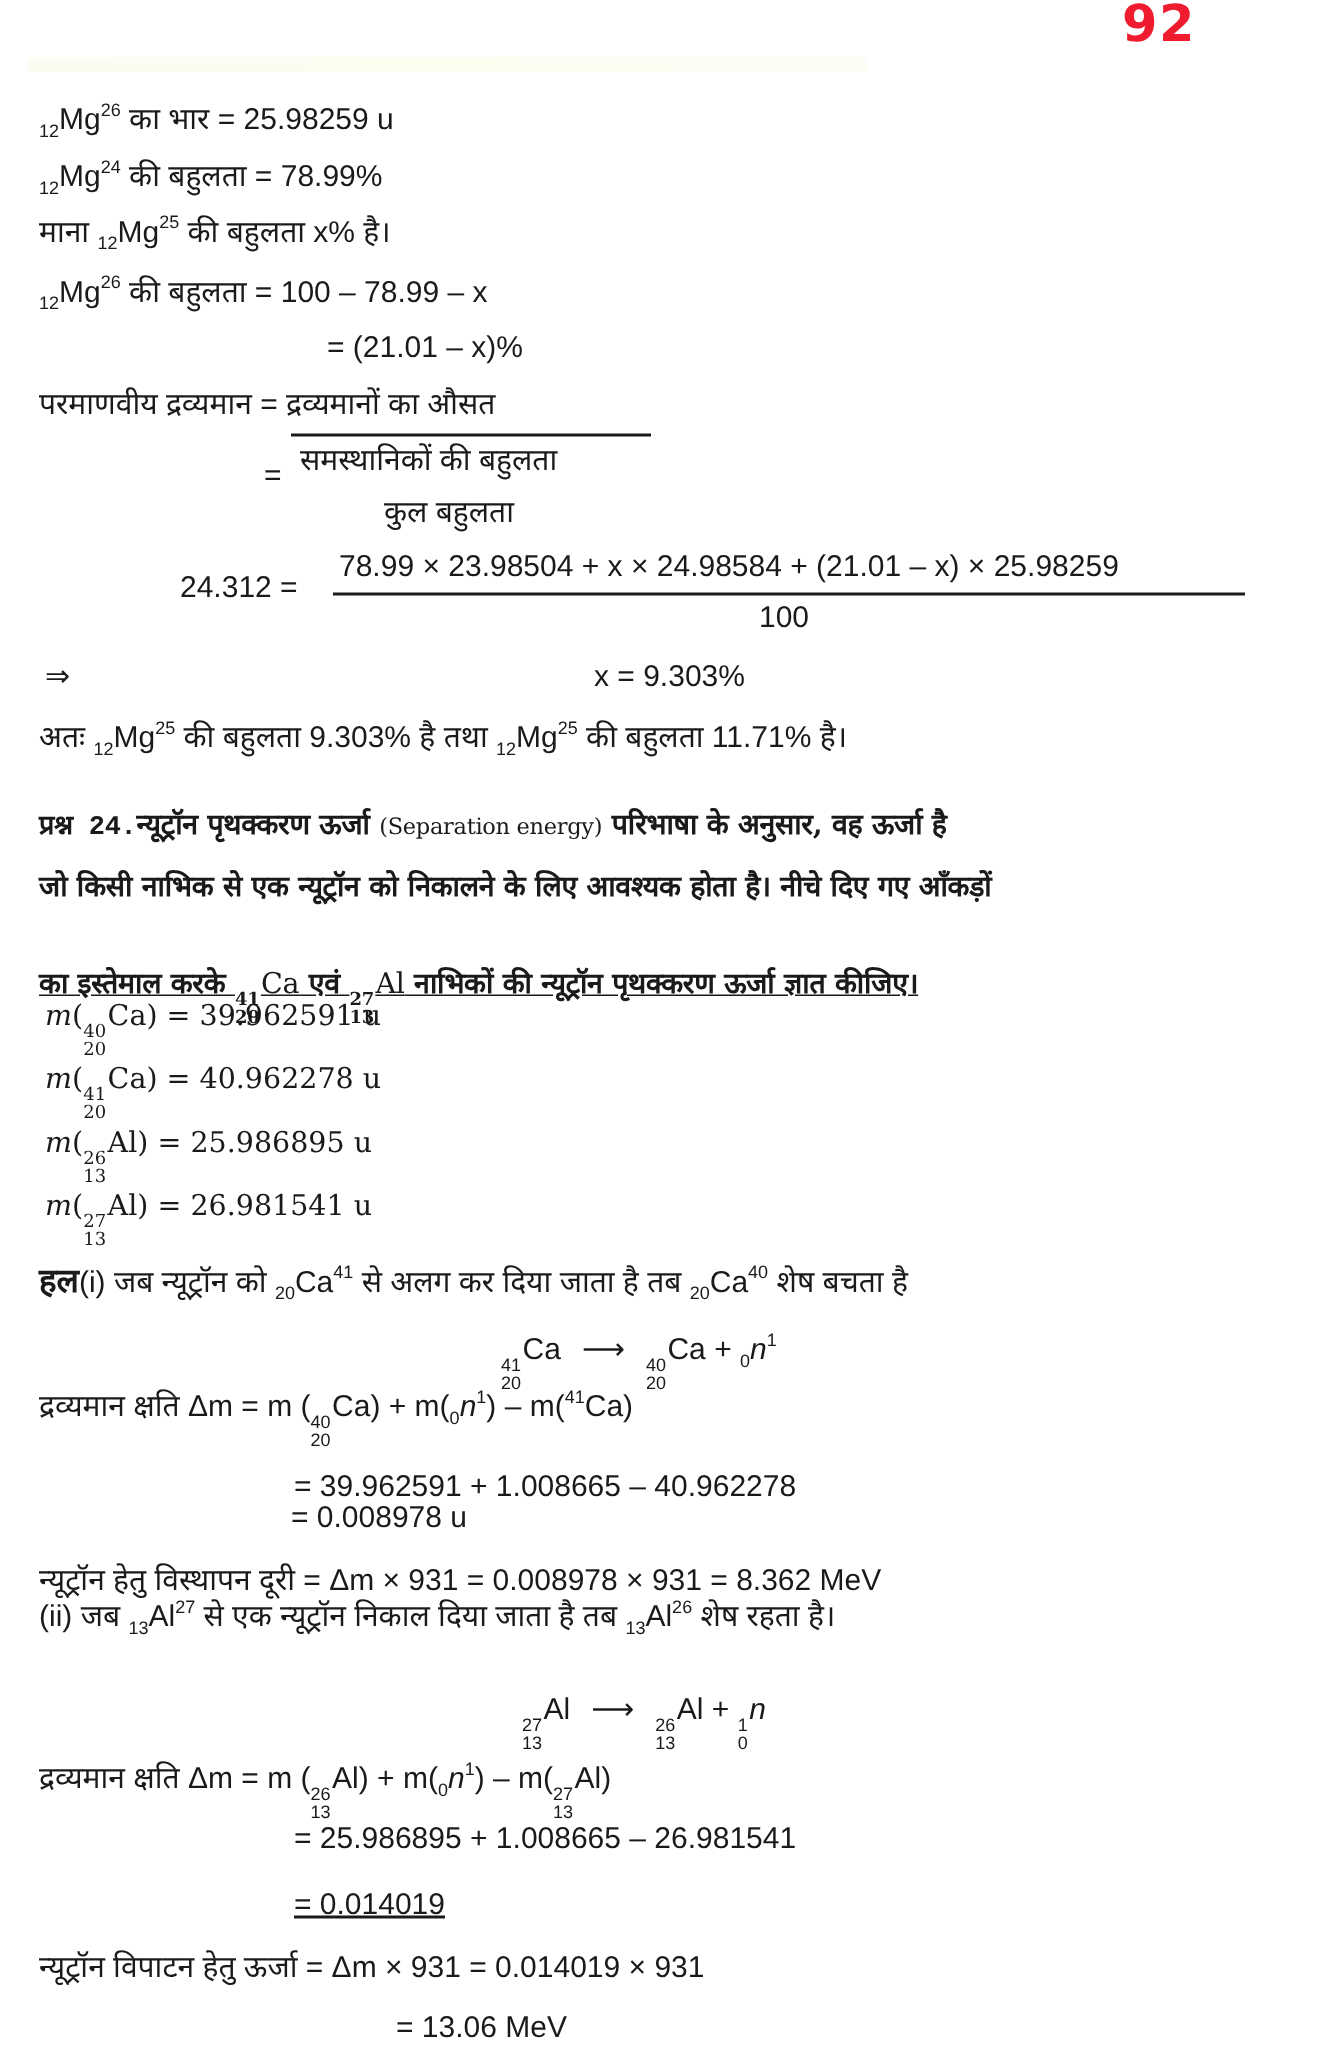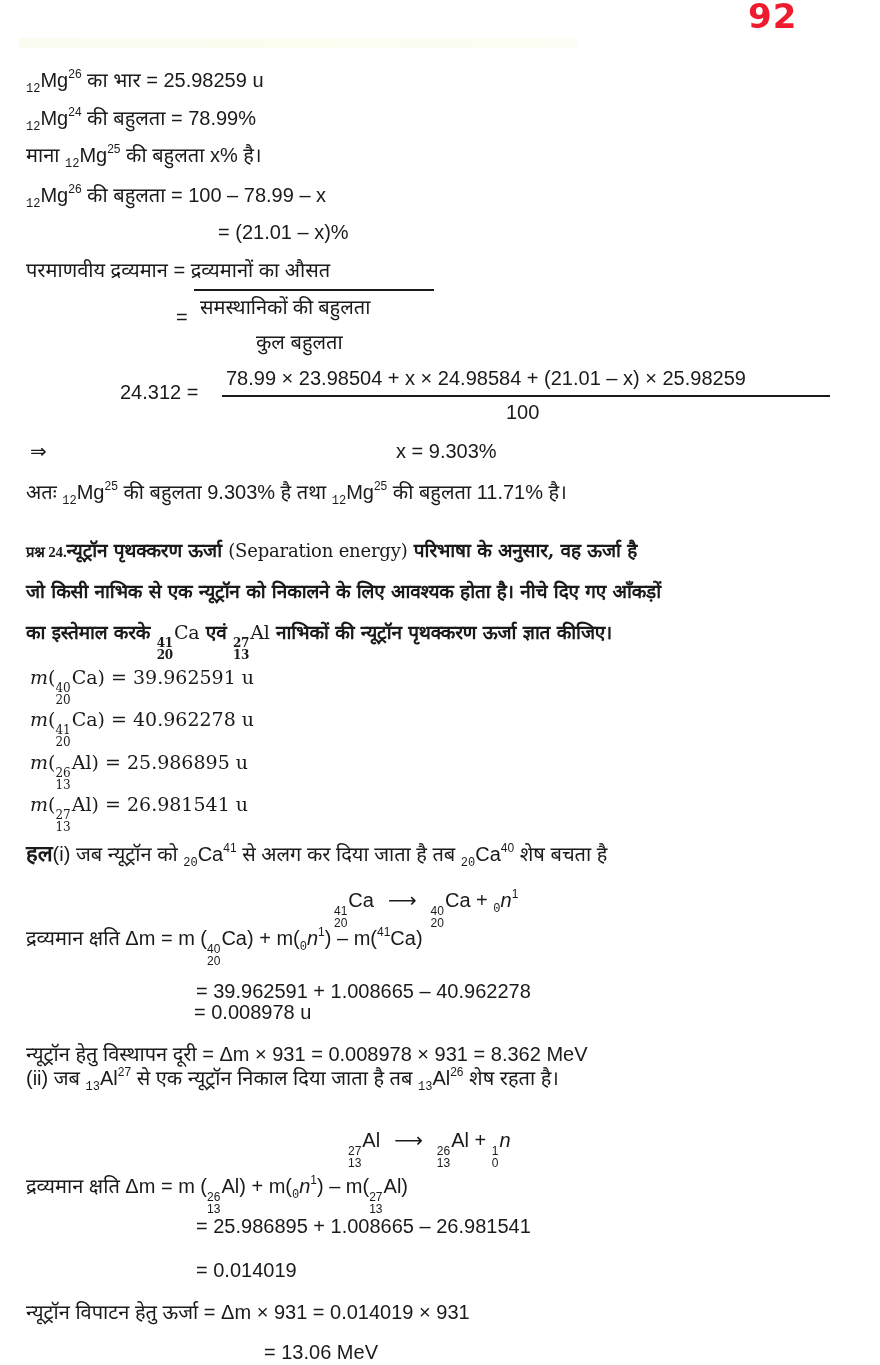--- a/index.html
+++ b/index.html
@@ -38,21 +38,21 @@
       position: absolute;
       white-space: nowrap;
       font-size: 20px;
       line-height: 24px;
     }
     .it { font-style: italic; }
     sub, sup {
       font-size: 12px;
       line-height: 0;
     }
-    sub { vertical-align: -5px; font-family: Liberation Mono, monospace; }
+    sub { vertical-align: -5px; }
     sup { vertical-align: 9px; }
     .nuclide {
       display: inline-flex;
       flex-direction: column;
       align-items: flex-end;
       vertical-align: -8px;
       font-size: 12px;
       line-height: 12px;
       margin-right: 1px;
     }
@@ -60,33 +60,33 @@
       position: absolute;
       height: 2px;
       background: #1a1a1a;
     }
     .arrow {
       display: inline-block;
       margin: 0 14px;
       font-size: 20px;
     }
     .q-head {
-      font-family: Liberation Serif, serif;
-      font-weight: bold;
-      font-size: 15px;
+      font-family: Liberation Mono, monospace;
+      font-weight: bold;
+      font-size: 18px;
     }
     .q-text {
       font-family: "DejaVu Serif", "Liberation Serif", serif;
       font-weight: bold;
       font-size: 19px;
       letter-spacing: -0.2px;
     }
     .q-text .en {
       font-weight: normal;
-      font-size: 18px;
+      font-size: 15px;
     }
     .serif-data {
       font-family: "DejaVu Serif", "Liberation Serif", serif;
       font-size: 19px;
     }
     .hal {
       font-weight: bold;
       font-size: 22px;
     }
   </style>
@@ -111,40 +111,40 @@
 <div class="line" style="left:26px; top:183px;">
   <sub>12</sub><span>Mg</span><sup>26</sup><span> की बहुलता = 100 – 78.99 – x</span>
 </div>
 
 <div class="line" style="left:218px; top:220px;">= (21.01 – x)%</div>
 
 <div class="line" style="left:26px; top:258px;">परमाणवीय द्रव्यमान = द्रव्यमानों का औसत</div>
 <div class="frac-line" style="left:194px; top:289px; width:240px;"></div>
 
 <div class="line" style="left:176px; top:305px;">=</div>
-<div class="line" style="left:200px; top:295px;font-family:Liberation Serif, serif;">समस्थानिकों की बहुलता</div>
+<div class="line" style="left:200px; top:295px;">समस्थानिकों की बहुलता</div>
 <div class="line" style="left:256px; top:330px;">कुल बहुलता</div>
 
 <div class="line" style="left:120px; top:380px;">24.312 =</div>
 <div class="line" style="left:226px; top:366px;">78.99 × 23.98504 +  x × 24.98584 +  (21.01 – x) × 25.98259</div>
 <div class="frac-line" style="left:222px; top:395px; width:608px;"></div>
 <div class="line" style="left:506px; top:400px;">100</div>
 
 <div class="line" style="left:30px; top:439px;">⇒</div>
 <div class="line" style="left:396px; top:439px;">x = 9.303%</div>
 
 <div class="line" style="left:26px; top:480px;">
   <span>अतः </span><sub>12</sub><span>Mg</span><sup>25</sup><span> की बहुलता 9.303% है तथा </span><sub>12</sub><span>Mg</span><sup>25</sup><span> की बहुलता 11.71% है।</span>
 </div>
 
 <div class="line q-text" style="left:26px; top:538px;">
   <span class="q-head">प्रश्न 24.</span><span>न्यूट्रॉन पृथक्करण ऊर्जा </span><span class="en">(Separation energy)</span><span> परिभाषा के अनुसार, वह ऊर्जा है</span>
 </div>
 <div class="line q-text" style="left:26px; top:579px;">जो किसी नाभिक से एक न्यूट्रॉन को निकालने के लिए आवश्यक होता है। नीचे दिए गए आँकड़ों</div>
-<div class="line q-text" style="left:26px; top:620px;">
+<div class="line q-text" style="left:26px; top:644px;text-decoration:underline;">
   <span>का इस्तेमाल करके </span><span class="nuclide">
       <span>41</span>
       <span>20</span>
     </span><span style="font-weight:normal">Ca</span><span> एवं </span><span class="nuclide">
       <span>27</span>
       <span>13</span>
     </span><span style="font-weight:normal">Al</span><span> नाभिकों की न्यूट्रॉन पृथक्करण ऊर्जा ज्ञात कीजिए।</span>
 </div>
 
 <div class="line serif-data" style="left:30px; top:665px;">
@@ -218,15 +218,15 @@
   <span>द्रव्यमान क्षति Δm = m (</span><span class="nuclide">
       <span>26</span>
       <span>13</span>
     </span><span>Al) + m(</span><sub>0</sub><span class="it">n</span><sup>1</sup><span>) – m(</span><span class="nuclide">
       <span>27</span>
       <span>13</span>
     </span><span>Al)</span>
 </div>
 
 <div class="line" style="left:196px; top:1214px;">= 25.986895 + 1.008665 – 26.981541</div>
-<div class="line" style="left:196px; top:1258px;">= 0.014019</div>
+<div class="line" style="left:196px; top:1258px;text-decoration:underline;">= 0.014019</div>
 <div class="line" style="left:26px; top:1300px;text-align:right;">न्यूट्रॉन विपाटन हेतु ऊर्जा = Δm × 931 = 0.014019 × 931</div>
 <div class="line" style="left:264px; top:1340px;">= 13.06 MeV</div>
 
 </body></html>

